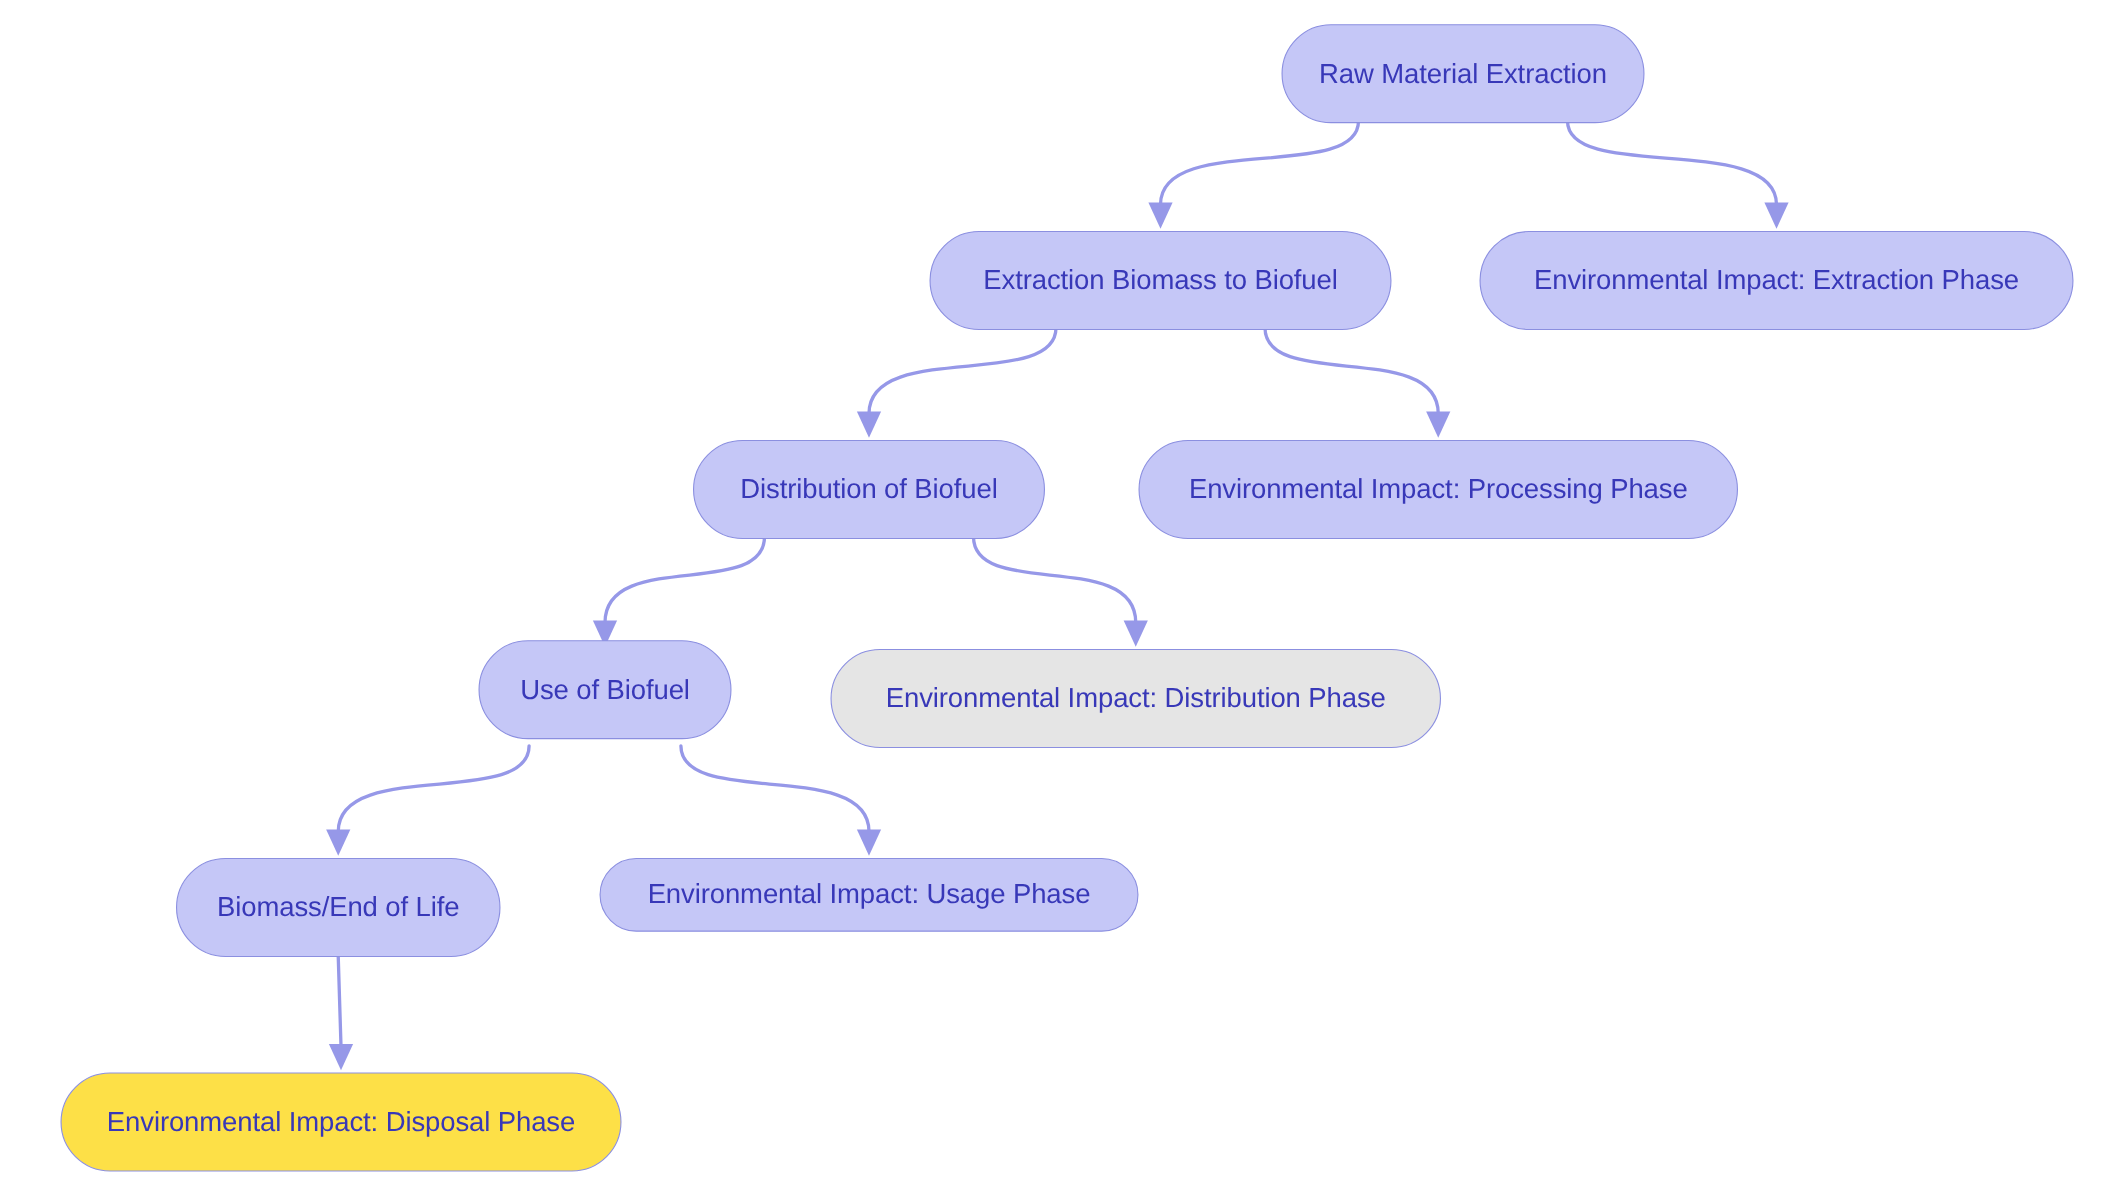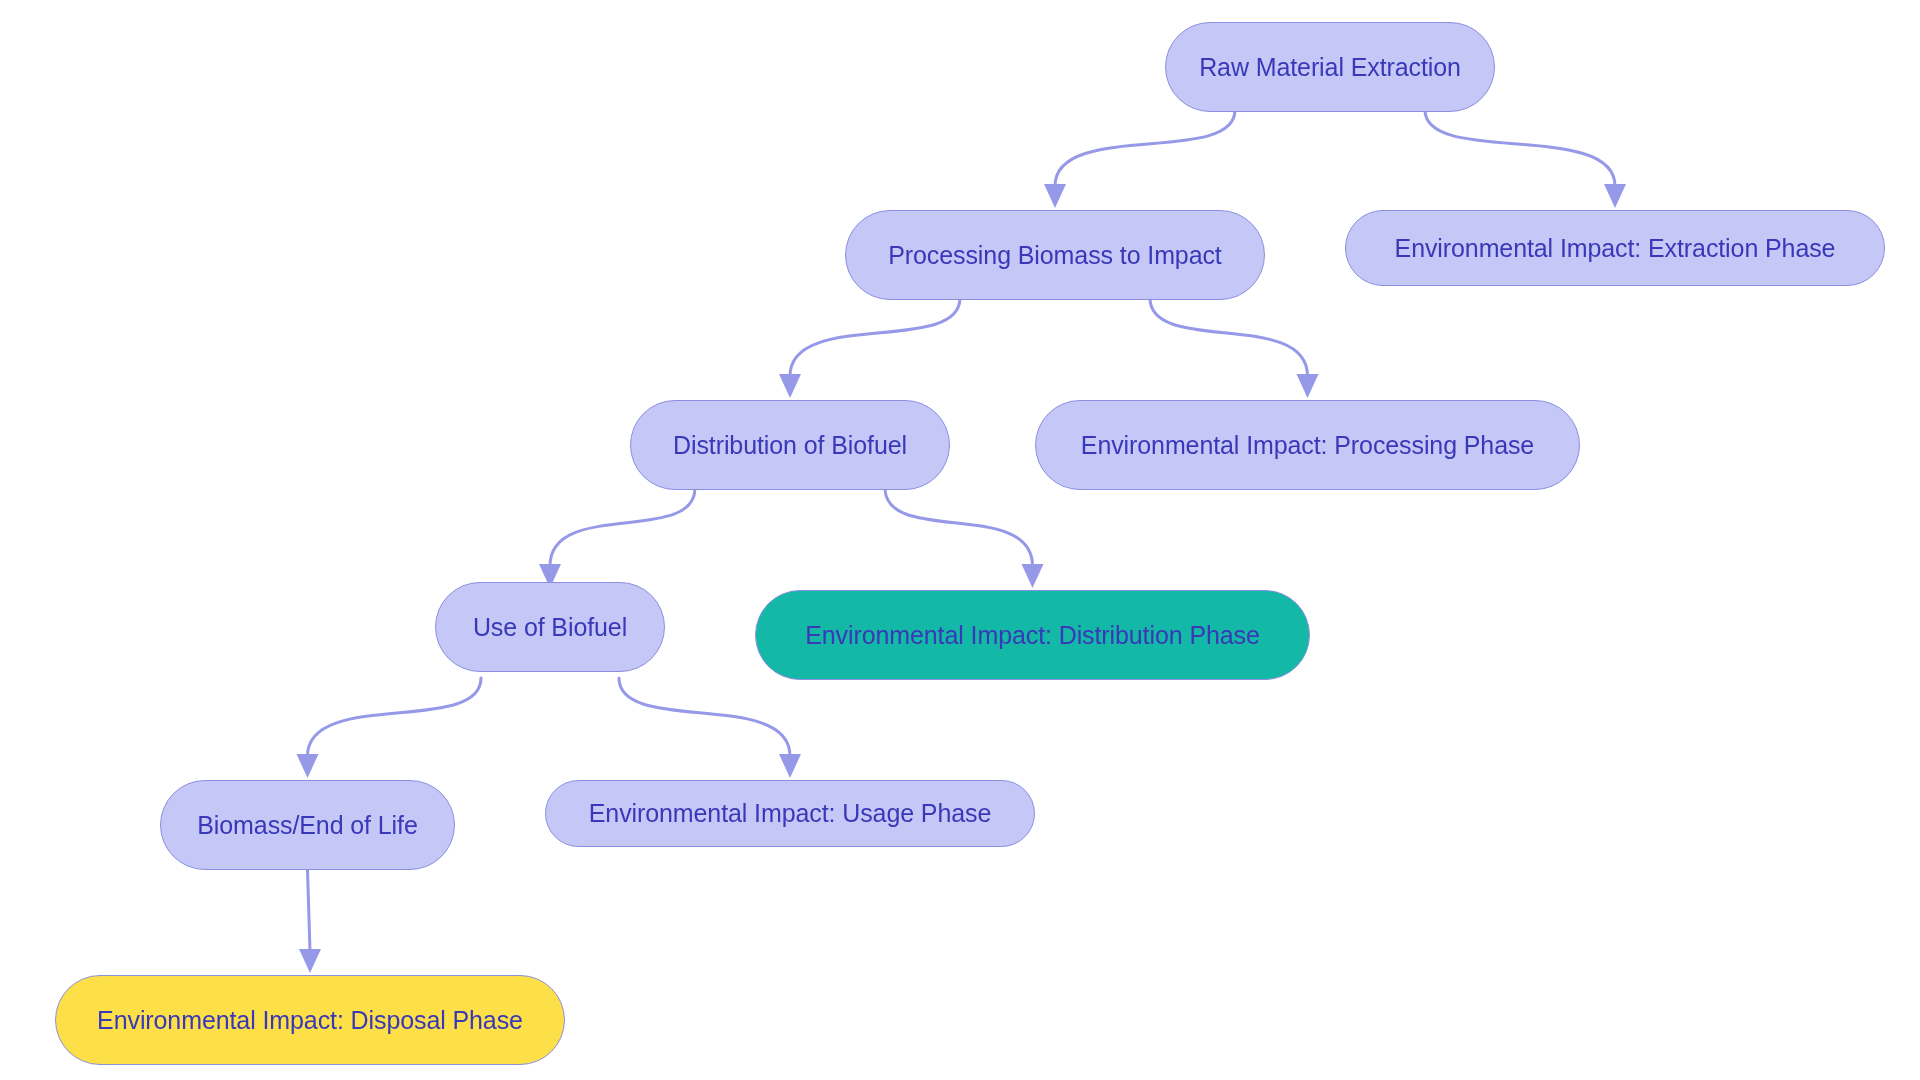--- a/index.html
+++ b/index.html
@@ -92,35 +92,35 @@
       <g>
         <path d="M 307.5 870 L 310 951" fill="none" stroke="#9698e8" stroke-width="3" stroke-linecap="round"></path>
         <path d="M 299 949 L 321 949 L 310 973 Z" fill="#9698e8"></path>
       </g>
     </svg>
 
 <div class="node" style="left: 1165px; top: 22px; width: 330px; height: 90px; border-radius: 45px; background: rgb(197, 199, 247); border-color: rgb(139, 143, 224); color: rgb(56, 56, 184);">
       <span class="node-label">Raw Material Extraction</span>
     </div>
     <div class="node" style="left: 845px; top: 210px; width: 420px; height: 90px; border-radius: 45px; background: rgb(197, 199, 247); border-color: rgb(139, 143, 224); color: rgb(56, 56, 184);">
-      <span class="node-label">Processing Biomass to Impact</span>
+      <span class="node-label">Extraction Biomass to Biofuel</span>
     </div>
-    <div class="node" style="left: 1345px; top: 210px; width: 540px; height: 76px; border-radius: 45px; background: rgb(197, 199, 247); border-color: rgb(139, 143, 224); color: rgb(56, 56, 184);">
+    <div class="node" style="left: 1345px; top: 210px; width: 540px; height: 90px; border-radius: 45px; background: rgb(197, 199, 247); border-color: rgb(139, 143, 224); color: rgb(56, 56, 184);">
       <span class="node-label">Environmental Impact: Extraction Phase</span>
     </div>
     <div class="node" style="left: 630px; top: 400px; width: 320px; height: 90px; border-radius: 45px; background: rgb(197, 199, 247); border-color: rgb(139, 143, 224); color: rgb(56, 56, 184);">
       <span class="node-label">Distribution of Biofuel</span>
     </div>
     <div class="node" style="left: 1035px; top: 400px; width: 545px; height: 90px; border-radius: 45px; background: rgb(197, 199, 247); border-color: rgb(139, 143, 224); color: rgb(56, 56, 184);">
       <span class="node-label">Environmental Impact: Processing Phase</span>
     </div>
     <div class="node" style="left: 435px; top: 582px; width: 230px; height: 90px; border-radius: 45px; background: rgb(197, 199, 247); border-color: rgb(139, 143, 224); color: rgb(56, 56, 184);">
       <span class="node-label">Use of Biofuel</span>
     </div>
-    <div class="node" style="left: 755px; top: 590px; width: 555px; height: 90px; border-radius: 45px; background: #14b8a6; border-color: rgb(139, 143, 224); color: rgb(56, 56, 184);">
+    <div class="node" style="left: 755px; top: 590px; width: 555px; height: 90px; border-radius: 45px; background: #e5e5e5; border-color: rgb(139, 143, 224); color: rgb(56, 56, 184);">
       <span class="node-label">Environmental Impact: Distribution Phase</span>
     </div>
     <div class="node" style="left: 160px; top: 780px; width: 295px; height: 90px; border-radius: 45px; background: rgb(197, 199, 247); border-color: rgb(139, 143, 224); color: rgb(56, 56, 184);">
       <span class="node-label">Biomass/End of Life</span>
     </div>
     <div class="node" style="left: 545px; top: 780px; width: 490px; height: 67px; border-radius: 45px; background: rgb(197, 199, 247); border-color: rgb(139, 143, 224); color: rgb(56, 56, 184);">
       <span class="node-label">Environmental Impact: Usage Phase</span>
     </div>
     <div class="node" style="left: 55px; top: 975px; width: 510px; height: 90px; border-radius: 45px; background: #fde047; border-color: rgb(139, 143, 224); color: rgb(56, 56, 184);">
       <span class="node-label">Environmental Impact: Disposal Phase</span>

